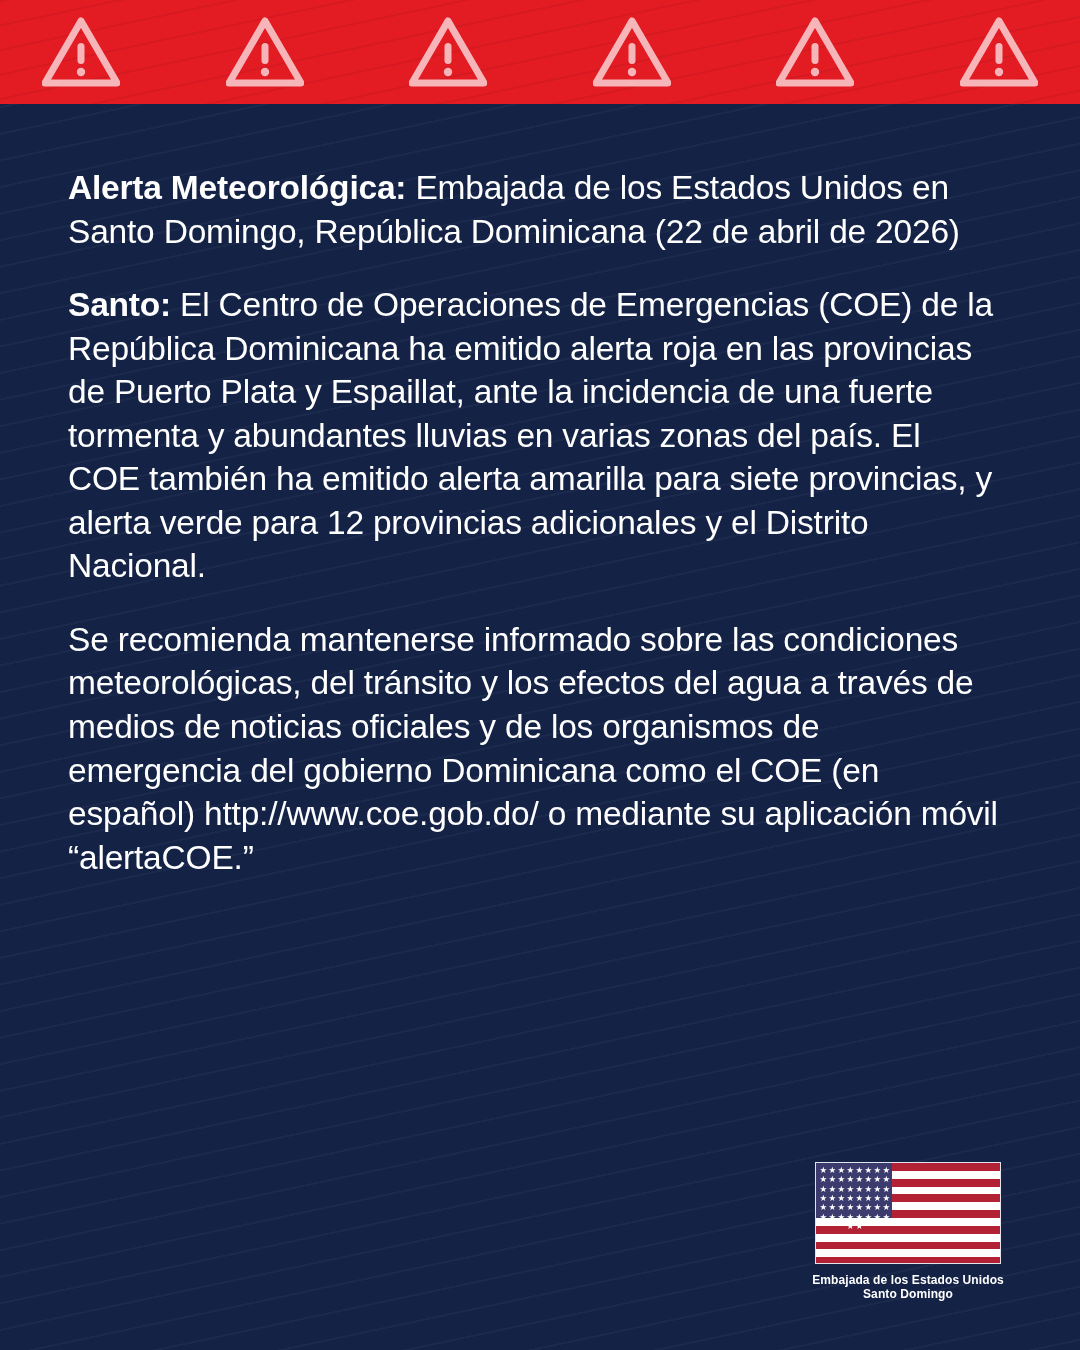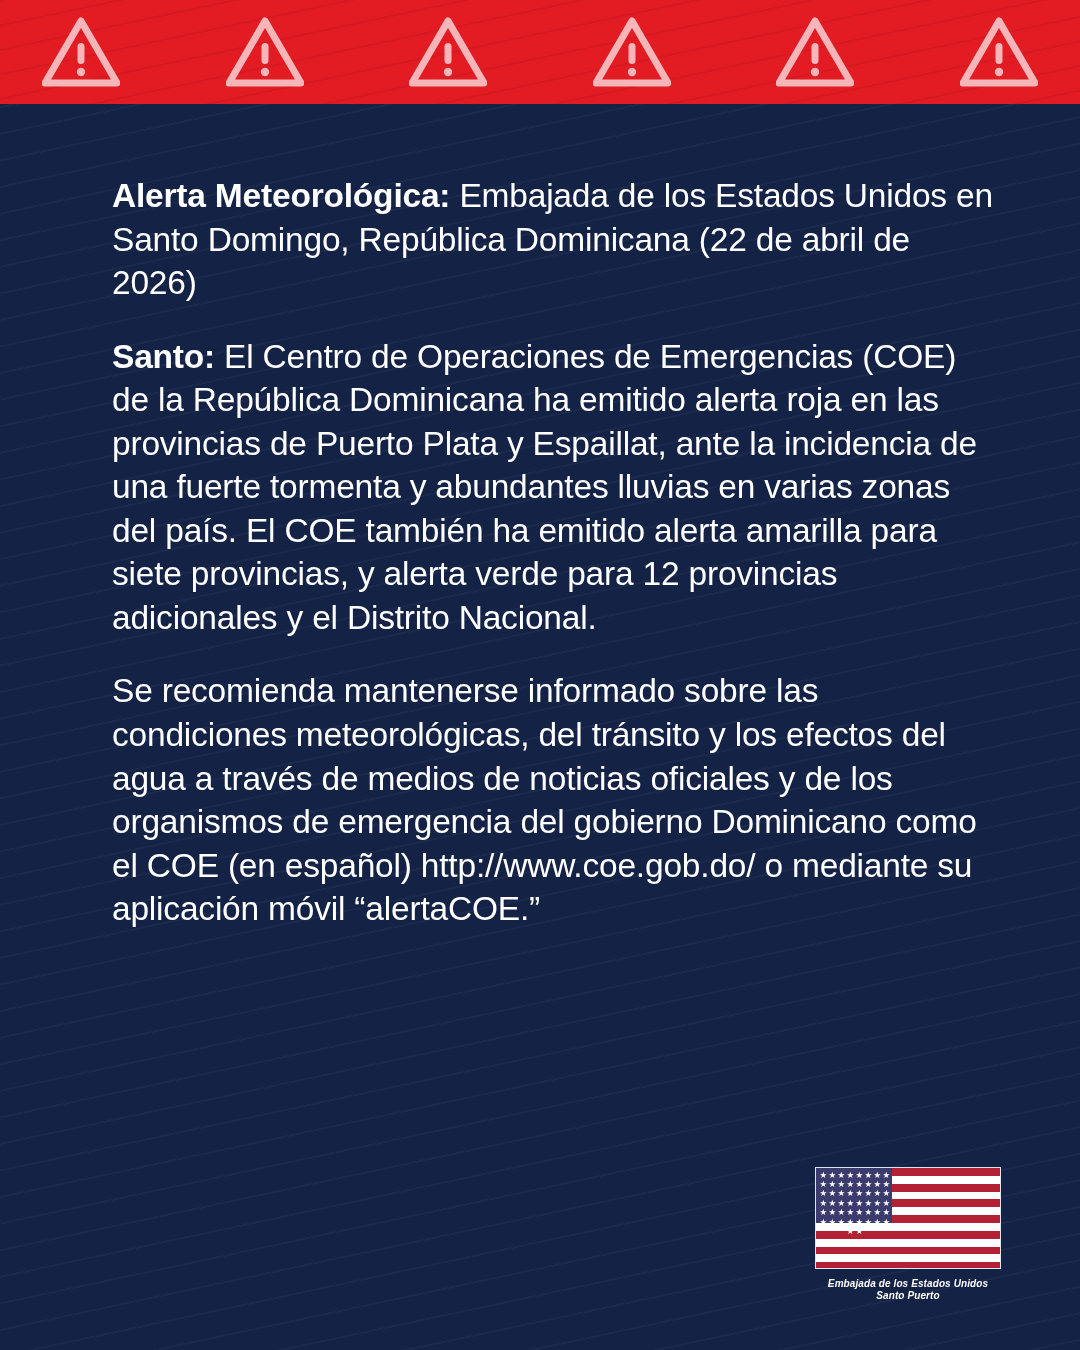--- a/index.html
+++ b/index.html
@@ -60,22 +60,21 @@
     width: 78px;
     height: 70px;
     flex: 0 0 auto;
   }
   .warn-icon svg { display: block; width: 100%; height: 100%; }
 
   
   .content {
     position: relative;
     z-index: 2;
-    padding: 62px 80px 0 112px;
-    margin-top: 8px;
+    padding: 62px 80px 0 68px;
   }
 
   .para {
     font-size: 33.5px;
     line-height: 1.30;
     letter-spacing: -0.2px;
     margin-bottom: 30px;
     font-weight: 400;
     color: #ffffff;
   }
@@ -121,26 +120,25 @@
     inset: 0;
     color: #ffffff;
     font-size: 8.5px;
     line-height: 9.4px;
     letter-spacing: 1.4px;
     padding: 3px 0 0 3px;
     word-break: break-all;
   }
   .seal-caption {
     margin-top: 9px;
-    font-size: 10px;
+    font-size: 12px;
     font-weight: 700;
     line-height: 1.22;
     color: #ffffff;
     letter-spacing: 0.1px;
-    font-style: italic;
   }
 </style>
 </head>
 <body>
 
 <div class="bg-texture"></div>
 
 <div class="alert-banner">
   <span class="warn-icon">
     <svg viewBox="0 0 78 70">
@@ -191,29 +189,29 @@
   <p class="para">
     <b>Alerta Meteorológica:</b><span> Embajada de los Estados Unidos en Santo Domingo, República Dominicana (22 de abril de 2026)</span>
   </p>
 
 
   <p class="para">
     <b>Santo:</b><span> El Centro de Operaciones de Emergencias (COE) de la República Dominicana ha emitido alerta roja en las provincias de Puerto Plata y Espaillat, ante la incidencia de una fuerte tormenta y abundantes lluvias en varias zonas del país.  El COE también ha emitido alerta amarilla para siete provincias, y alerta verde para 12 provincias adicionales y el Distrito Nacional.</span>
   </p>
 
   <p class="para">
-    <span>Se recomienda mantenerse informado sobre las condiciones meteorológicas, del tránsito y los efectos del agua a través de medios de noticias oficiales y de los organismos de emergencia del gobierno Dominicano como el COE (en español) http://www.coe.gob.do/ o mediante su aplicación móvil “alertaCOE.”</span>
+    <span>Se recomienda mantenerse informado sobre las condiciones meteorológicas, del tránsito y los efectos del agua a través de medios de noticias oficiales y de los organismos de emergencia del gobierno Dominicana como el COE (en español) http://www.coe.gob.do/ o mediante su aplicación móvil “alertaCOE.”</span>
   </p>
 
 </div>
 
 <div class="seal">
   <div class="flag">
     <div class="stripes"></div>
     <div class="canton">
       <div class="stars">★★★★★★★★★★★★★★★★★★★★★★★★★★★★★★★★★★★★★★★★★★★★★★★★★★</div>
     </div>
   </div>
   <div class="seal-caption">
     <div>Embajada de los Estados Unidos</div>
-    <div>Santo Puerto</div>
+    <div>Santo Domingo</div>
   </div>
 </div>
 
 </body></html>

